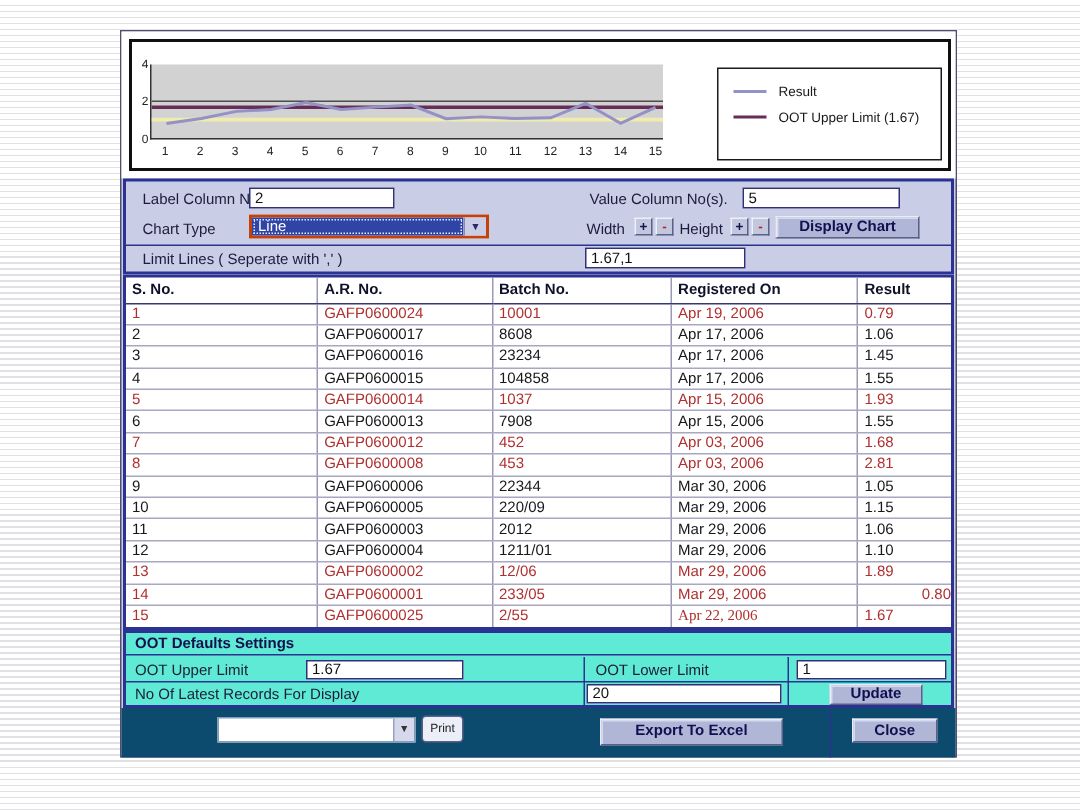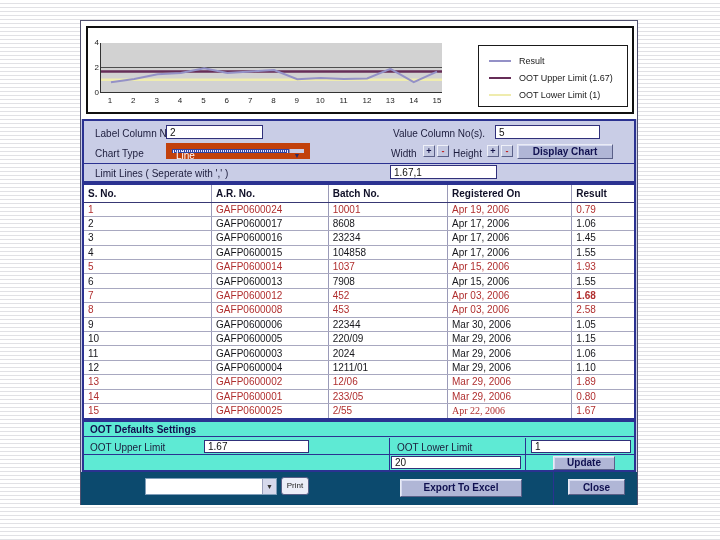--- a/index.html
+++ b/index.html
@@ -30,21 +30,21 @@
   .legend-swatch { display:inline-block; width:22px; height:2px; margin-right:8px; }
   .legend-text { font-size:9px; color:#1a1a1a; white-space:nowrap; }
   .tooltip { position:absolute; left:302px; top:54px; width:70px; background:#ffffe4; border:1px solid #3a3a3a; font-size:8px; color:#111; }
   .tooltip div { padding:1px 3px; line-height:10px; }
   .tooltip .t1 { border-bottom:1px solid #8a8a6a; }
   
   .panel { position:absolute; left:1px; width:554px; border:2px solid #2b3291; }
   .form-panel { top:98px; height:64px; background:#c9cde6; }
   .lbl { position:absolute; font-size:10px; color:#1c1c3c; white-space:nowrap; }
   .tinput { position:absolute; background:#fff; border:1px solid #30307a; font-family:"Liberation Sans",sans-serif; font-size:10px; color:#111; padding:0 3px; }
-  .ct-select { position:absolute; left:82px; top:22px; width:144px; height:16px; background:#fff; border:6px solid #c2410c; display:flex; }
+  .ct-select { position:absolute; left:82px; top:22px; width:160px; height:16px; background:#fff; border:2px solid #c2410c; display:flex; }
   .ct-value { flex:1; background:#2f45a5; color:#fff; font-size:10px; line-height:14px; padding-left:4px; outline:1px dotted #e8e8ff; outline-offset:-2px; }
   .ct-arrow { width:15px; background:#c9cde6; border-left:1px solid #8a8ab0; font-size:7px; color:#2a2a66; text-align:center; line-height:14px; cursor:default; }
   .pmbtn { position:absolute; top:24px; width:12px; height:12px; font-size:9px; font-weight:bold; line-height:10px; text-align:center;
            background:#c2c7e0; border:1px solid; border-color:#eef0f8 #5a6088 #5a6088 #eef0f8; color:#14144a; }
   .pmbtn.minus { color:#c02020; }
   .btn3d { background:#b0b6d6; border:1px solid; border-color:#e9ebf5 #5a6088 #5a6088 #e9ebf5; box-shadow:inset 1px 1px 0 #d6daf0;
            font-weight:bold; color:#101050; text-align:center; font-family:"Liberation Sans",sans-serif; }
   .hline { position:absolute; left:0; width:100%; height:1px; background:#2b3291; }
   .vline { position:absolute; top:0; bottom:0; width:1px; background:#2b3291; }
   
@@ -105,24 +105,20 @@
         </div>
       <div class="legend">
           <div class="legend-row">
             <span class="legend-swatch" style="background: rgb(148, 145, 199);"></span>
             <span class="legend-text">Result</span>
           </div>
           <div class="legend-row">
             <span class="legend-swatch" style="background: rgb(102, 45, 87);"></span>
             <span class="legend-text">OOT Upper Limit (1.67)</span>
           </div>
-          <div class="legend-row">
-            <span class="legend-swatch" style="background: rgb(239, 236, 174);"></span>
-            <span class="legend-text">OOT Lower Limit (1)</span>
-          </div>
         </div>
     </div>
   </div>
 
   <div class="panel form-panel">
     <span class="lbl" style="left:11px; top:7px;">Label Column No.</span>
     <input class="tinput" style="left: 82px; top: 4px; width: 97px; height: 14px;" value="2">
     <span class="lbl" style="left:309px; top:7px;">Value Column No(s).</span>
     <input class="tinput" style="left: 411px; top: 4px; width: 105px; height: 14px;" value="5">
 
@@ -204,47 +200,47 @@
             <td>GAFP0600013</td>
             <td>7908</td>
             <td>Apr 15, 2006</td>
             <td>1.55</td>
           </tr>
           <tr style="color: rgb(176, 47, 47);">
             <td style="color: rgb(176, 47, 47);">7</td>
             <td style="color: rgb(176, 47, 47);">GAFP0600012</td>
             <td style="color: rgb(176, 47, 47); margin-top: 24px;">452</td>
             <td style="color: rgb(176, 47, 47);">Apr 03, 2006</td>
-            <td style="color: rgb(176, 47, 47); font-weight: bold;">1.68</td>
+            <td style="color: rgb(176, 47, 47);">1.68</td>
           </tr>
           <tr style="color: rgb(176, 47, 47);">
             <td style="color: rgb(176, 47, 47);">8</td>
             <td style="color: rgb(176, 47, 47);">GAFP0600008</td>
             <td style="color: rgb(176, 47, 47);">453</td>
             <td style="color: rgb(176, 47, 47);">Apr 03, 2006</td>
-            <td style="color: rgb(176, 47, 47);">2.58</td>
+            <td style="color: rgb(176, 47, 47);">2.81</td>
           </tr>
           <tr>
             <td>9</td>
             <td>GAFP0600006</td>
             <td>22344</td>
             <td>Mar 30, 2006</td>
             <td>1.05</td>
           </tr>
           <tr>
             <td>10</td>
             <td>GAFP0600005</td>
             <td>220/09</td>
             <td>Mar 29, 2006</td>
             <td>1.15</td>
           </tr>
           <tr>
             <td>11</td>
             <td>GAFP0600003</td>
-            <td>2024</td>
+            <td>2012</td>
             <td>Mar 29, 2006</td>
             <td>1.06</td>
           </tr>
           <tr>
             <td>12</td>
             <td>GAFP0600004</td>
             <td>1211/01</td>
             <td>Mar 29, 2006</td>
             <td>1.10</td>
           </tr>
@@ -253,21 +249,21 @@
             <td style="color: rgb(176, 47, 47);">GAFP0600002</td>
             <td style="color: rgb(176, 47, 47);">12/06</td>
             <td style="color: rgb(176, 47, 47);">Mar 29, 2006</td>
             <td style="color: rgb(176, 47, 47);">1.89</td>
           </tr>
           <tr style="color: rgb(176, 47, 47);">
             <td style="color: rgb(176, 47, 47);">14</td>
             <td style="color: rgb(176, 47, 47);">GAFP0600001</td>
             <td style="color: rgb(176, 47, 47);">233/05</td>
             <td style="color: rgb(176, 47, 47);">Mar 29, 2006</td>
-            <td style="color: rgb(176, 47, 47);">0.80</td>
+            <td style="color: rgb(176, 47, 47); text-align: right;">0.80</td>
           </tr>
           <tr style="color: rgb(176, 47, 47);">
             <td style="color: rgb(176, 47, 47);">15</td>
             <td style="color: rgb(176, 47, 47);">GAFP0600025</td>
             <td style="color: rgb(176, 47, 47);">2/55</td>
             <td style="color: rgb(176, 47, 47); font-family: Liberation Serif, serif;">Apr 22, 2006</td>
             <td style="color: rgb(176, 47, 47);">1.67</td>
           </tr>
         </tbody>
     </table>
@@ -277,20 +273,21 @@
     <div class="oot-title">OOT Defaults Settings</div>
     <div class="vline" style="left:305px; top:16px;"></div>
     <div class="vline" style="left:441px; top:16px;"></div>
     <div class="hline" style="top:32px;"></div>
 
     <span class="lbl" style="left:6px; top:20px;">OOT Upper Limit</span>
     <input class="tinput" style="left: 120px; top: 18px; width: 105px; height: 13px;" value="1.67">
     <span class="lbl" style="left:313px; top:20px;">OOT Lower Limit</span>
     <input class="tinput" style="left: 447px; top: 18px; width: 100px; height: 13px;" value="1">
 
+    <span class="lbl" style="left:6px; top:36px;">No Of Latest Records For Display</span>
     <input class="tinput" style="left: 307px; top: 34px; width: 130px; height: 13px;" value="20">
     <div class="btn3d" style="position:absolute; left:469px; top:34px; width:62px; height:14px; font-size:10px; line-height:12px;">Update</div>
   </div>
 
   <div class="footer">
     <div class="dd">
       <div class="dd-val"></div>
       <div class="dd-arrow">▼</div>
     </div>
     <div class="print-btn">Print</div>

